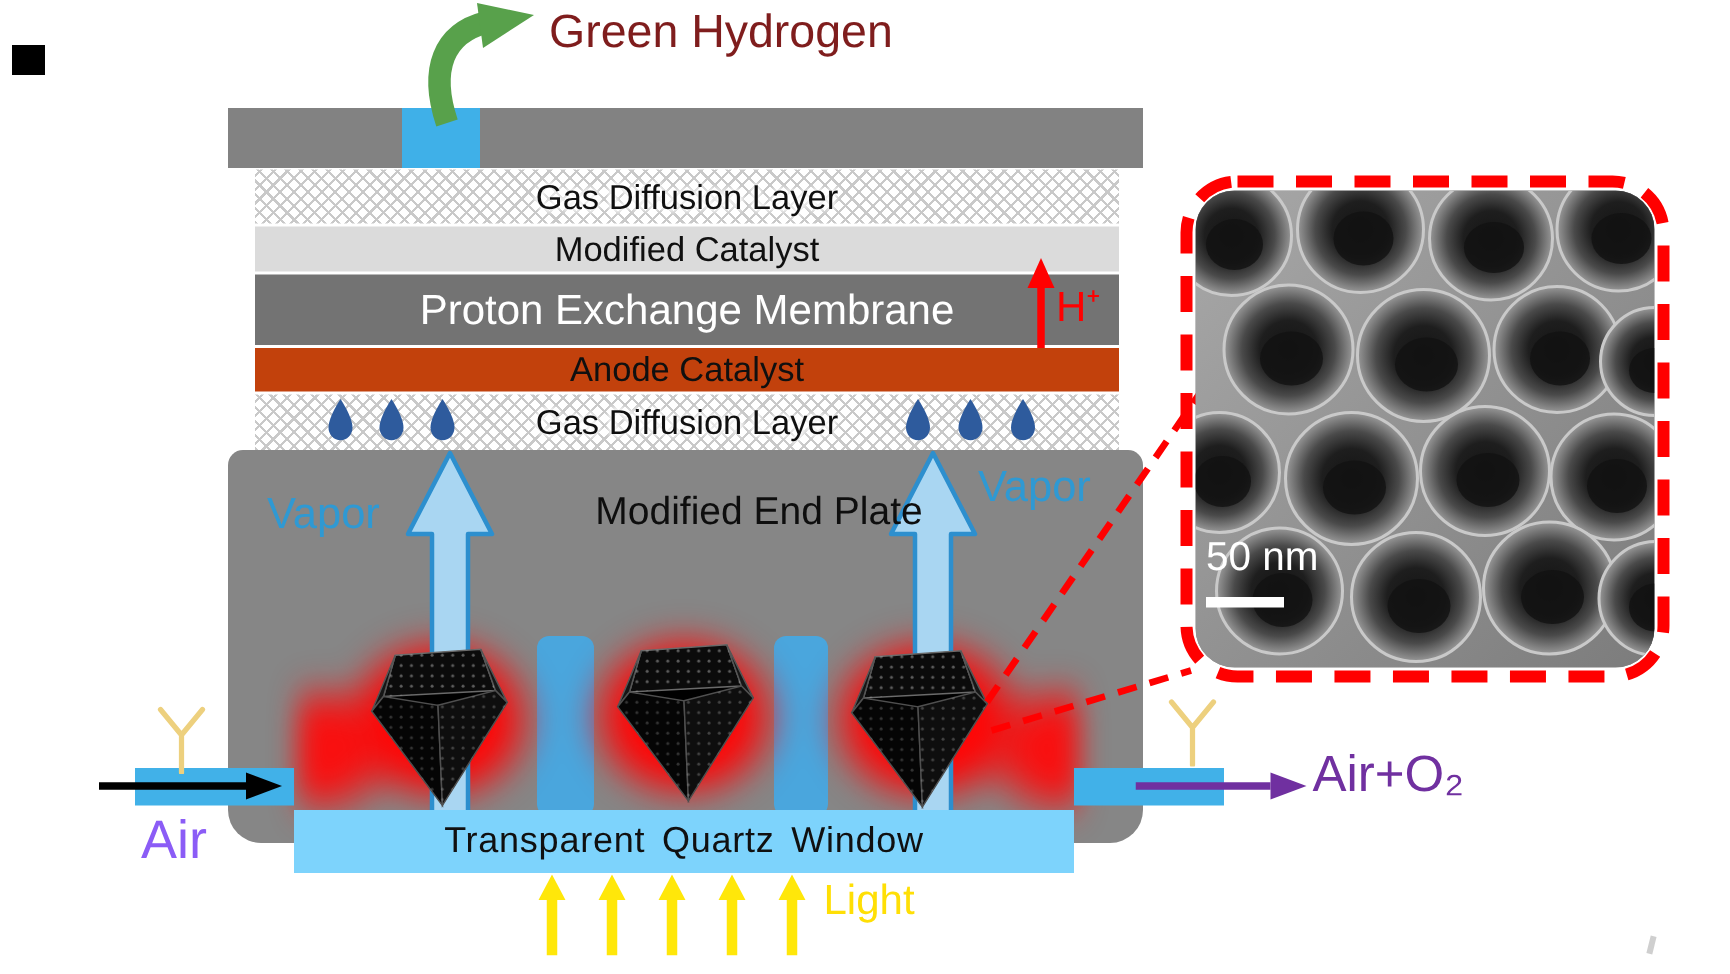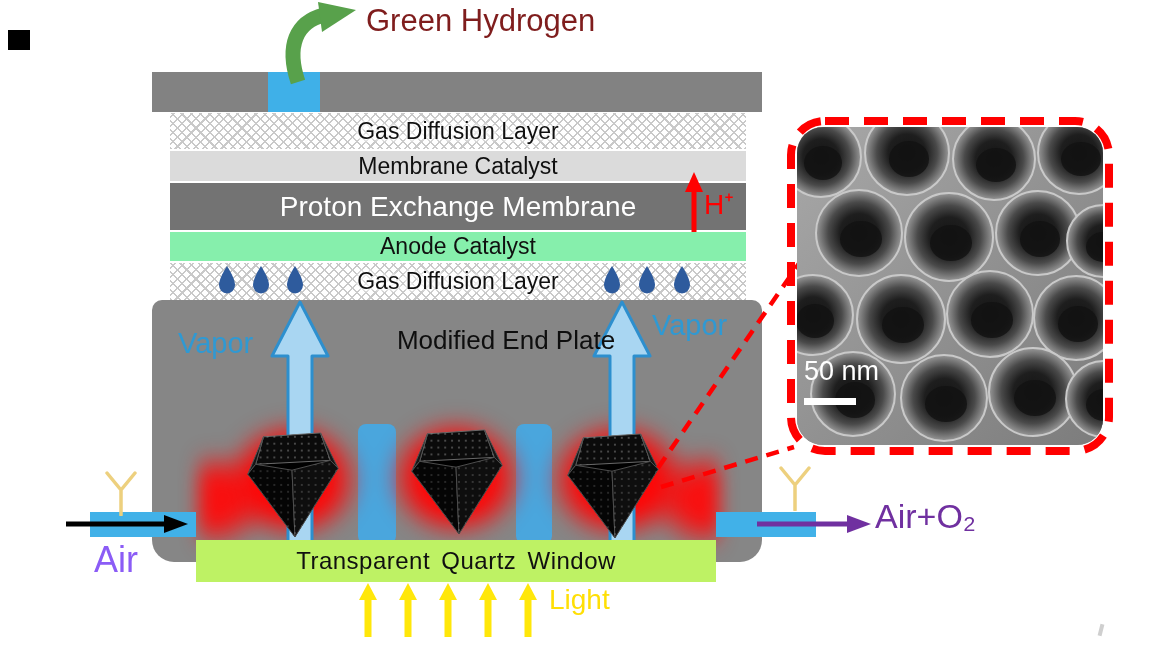--- a/index.html
+++ b/index.html
@@ -23,21 +23,21 @@
   .hatch{background-color:#fff;
     background-image:repeating-linear-gradient(45deg,#c9c9c9 0 1.5px,transparent 1.5px 6.5px),
                      repeating-linear-gradient(-45deg,#c9c9c9 0 1.5px,transparent 1.5px 6.5px)}
   .layer-label{font-size:23px;color:#101010}
   .halo{text-shadow:0 0 4px #fff,0 0 4px #fff,0 0 4px #fff,0 0 4px #fff}
 
   .gdl1{left:170px;top:113px;width:576px;height:36px}
   .cat{left:170px;top:151px;width:576px;height:30px;background:#dbdbdb}
   .pem{left:170px;top:183px;width:576px;height:47px;background:#737373}
   .pem-label{font-size:28px;color:#fff}
-  .ano{left:170px;top:232px;width:576px;height:29px;background:#86efac}
+  .ano{left:170px;top:232px;width:576px;height:29px;background:#c2410c}
   .gdl2{left:170px;top:263px;width:576px;height:37px}
 
   .hplus-arrow{left:682px;top:170px;width:24px;height:78px}
   .hplus{left:704px;top:184px;font-size:28px;color:#f00}
 
   .drop-svg{width:24px;height:31px}
   .dp1{left:215px;top:265px}.dp2{left:249px;top:265px}.dp3{left:283px;top:265px}
   .dp4{left:600px;top:265px}.dp5{left:635px;top:265px}.dp6{left:670px;top:265px}
 
   
@@ -58,21 +58,21 @@
   .va{width:60px;height:245px;z-index:4}
   .va1{left:270px;top:300px}.va2{left:592px;top:300px}
   .vl{font-size:29px;color:#2f99d3;z-index:6}
   .vl1{left:178px;top:327px}.vl2{left:652px;top:309px}
 
   .pt{width:108px;height:122px;z-index:5}
   .pt1{left:238px;top:420px}.pt2{left:402px;top:417px}.pt3{left:558px;top:421px}
 
   .callout{left:0;top:0;width:1153px;height:649px;z-index:7;pointer-events:none}
 
-  .win{left:196px;top:540px;width:520px;height:42px;background:#bef264;z-index:8;
+  .win{left:196px;top:540px;width:520px;height:42px;background:#7dd3fc;z-index:8;
        display:flex;align-items:center;justify-content:center}
   .win-label{font-size:24px;color:#101010;letter-spacing:.5px;word-spacing:4px}
 
   .light-svg{left:358px;top:582px;width:190px;height:56px}
   .light-label{left:549px;top:584px;font-size:28px;color:#ffdf05}
 
   .chanL{left:90px;top:512px;width:106px;height:25px;background:#41b1e8;z-index:8}
   .chanR{left:716px;top:512px;width:100px;height:25px;background:#41b1e8;z-index:8}
   .air-arrow{left:64px;top:513px;width:126px;height:23px;z-index:9}
   .o2-arrow{left:757px;top:513px;width:116px;height:23px;z-index:9}
@@ -143,21 +143,21 @@
   <svg class="abs green-arrow" viewBox="0 0 110 84">
     <path d="M24,80 C12,44 22,20 50,13" fill="none" stroke="#58a14b" stroke-width="15"></path>
     <polygon points="44,0 82,8 48,30" fill="#58a14b"></polygon>
   </svg>
   <span class="abs gh-label">Green Hydrogen</span>
 
   <div class="abs layer hatch gdl1">
     <span class="layer-label halo">Gas Diffusion Layer</span>
   </div>
   <div class="abs layer cat">
-    <span class="layer-label">Membrane Catalyst</span>
+    <span class="layer-label">Modified Catalyst</span>
   </div>
   <div class="abs layer pem">
     <span class="pem-label">Proton Exchange Membrane</span>
   </div>
   <svg class="abs hplus-arrow" viewBox="0 0 24 78">
     <line x1="12" y1="76" x2="12" y2="20" stroke="#ff0000" stroke-width="5"></line>
     <polygon points="12,2 3,22 21,22" fill="#ff0000"></polygon>
   </svg>
   <span class="abs hplus">H⁺</span>
   <div class="abs layer ano">

